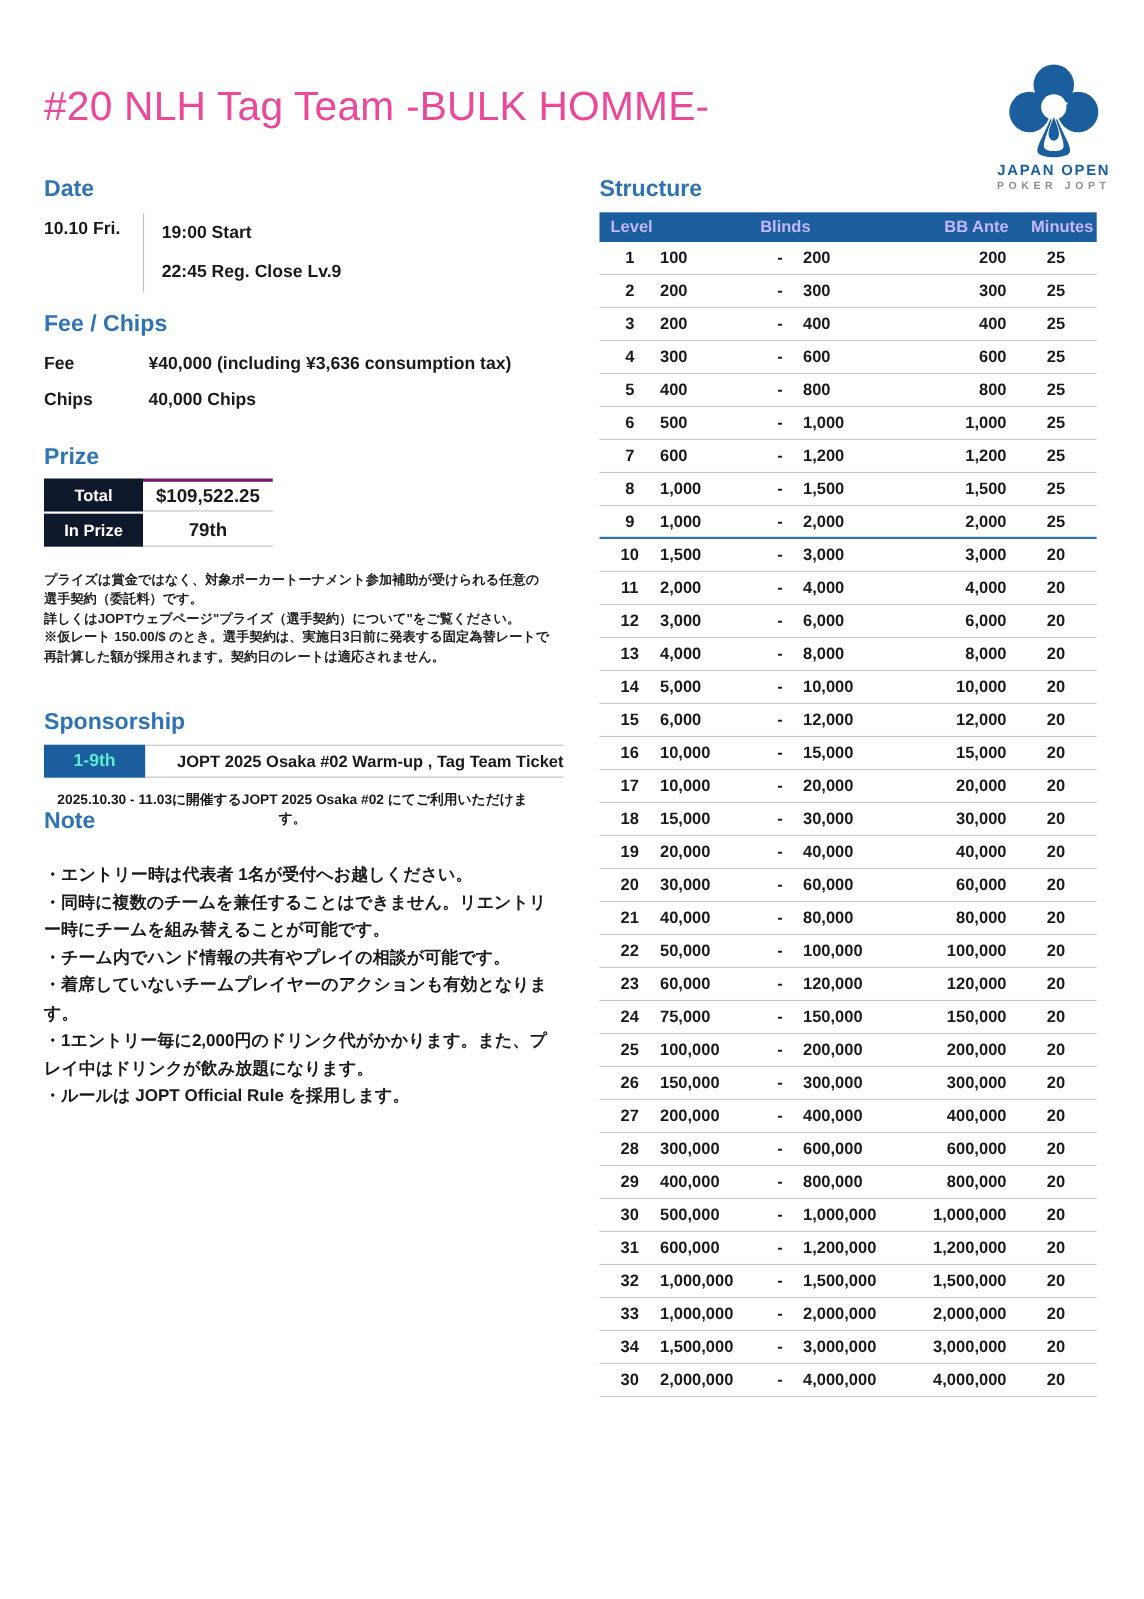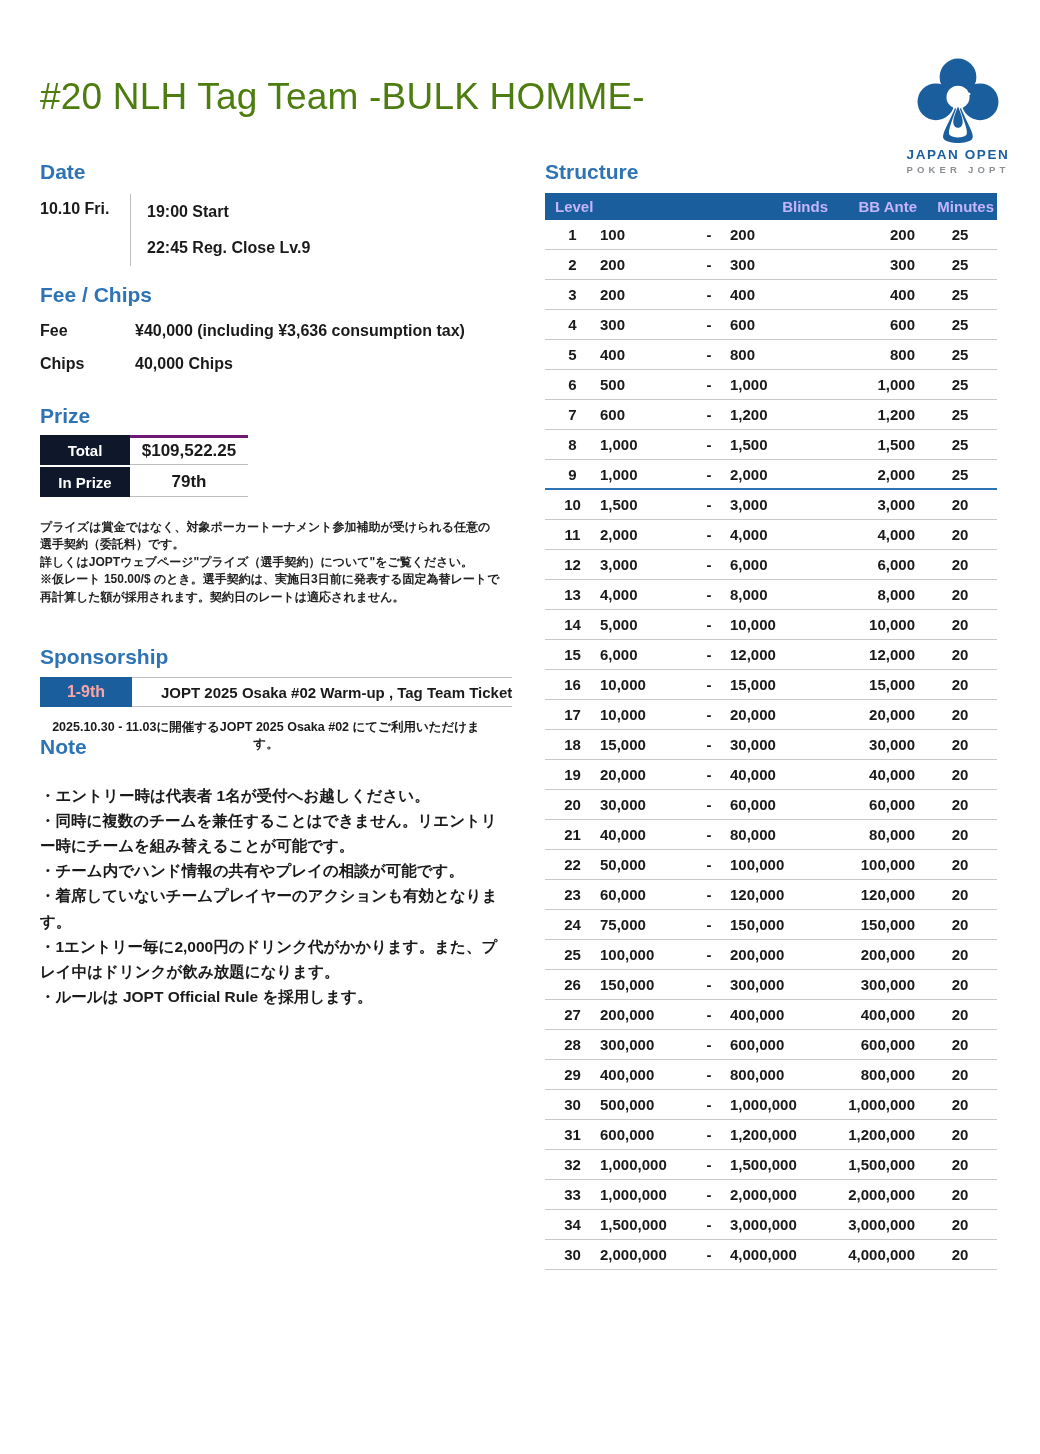--- a/index.html
+++ b/index.html
@@ -1,20 +1,20 @@
 <!DOCTYPE html>
 <html><head>
 <meta charset="utf-8">
 <style>
   * { box-sizing: border-box; }
   html,body { margin:0; padding:0; background:#fff; }
   body { font-family:"Liberation Sans", sans-serif; color:#1a1a1a; }
   .page { position:relative; width:1040px; height:1454px; background:#ffffff; overflow:hidden; }
 
-  .doc-title { position:absolute; left:40px; top:76px; font-size:37px; font-weight:400; color:#4d7c0f; letter-spacing:0.2px; white-space:nowrap; }
+  .doc-title { position:absolute; left:40px; top:76px; font-size:37px; font-weight:400; color:#ec4899; letter-spacing:0.2px; white-space:nowrap; }
 
   
   .logo { position:absolute; left:893px; top:54px; width:130px; text-align:center; }
   .logo svg { display:block; margin:0 auto; }
   .logo-name { color:#1b5e9e; font-weight:700; font-size:13.5px; letter-spacing:1.6px; margin-top:1px; white-space:nowrap; }
   .logo-sub  { color:#8a8f94; font-weight:700; font-size:9.5px; letter-spacing:4.2px; margin-top:2px; white-space:nowrap; }
 
   .section-h { font-size:21px; font-weight:700; color:#2e74b5; }
 
   
@@ -35,33 +35,33 @@
   .prize-row { display:flex; height:30px; margin-bottom:2px; }
   .prize-label { width:90px; background:#0f172a; color:#fff; display:flex; align-items:center; justify-content:center; font-size:15px; font-weight:700; }
   .prize-value { width:118px; display:flex; align-items:center; justify-content:center; font-size:17px; font-weight:700; border-bottom:1px solid #bfbfbf; }
   .prize-row:first-child .prize-value { border-top:3px solid #701a75; }
 
   .disclaimer { position:absolute; left:40px; top:519px; width:462px; font-size:12px; font-weight:700; line-height:1.45; color:#222; }
 
   
   .sponsor-sec { position:absolute; left:40px; top:645px; width:452px; }
   .sponsor-row { display:flex; margin-top:8px; height:30px; }
-  .sponsor-rank { width:92px; flex:0 0 92px; background:#1b5e9e; color:#fca5a5; display:flex; align-items:center; justify-content:center; font-size:16px; font-weight:700; }
+  .sponsor-rank { width:92px; flex:0 0 92px; background:#1b5e9e; color:#5eead4; display:flex; align-items:center; justify-content:center; font-size:16px; font-weight:700; }
   .sponsor-reward { flex:1; border-top:1px solid #bfbfbf; border-bottom:1px solid #bfbfbf; display:flex; align-items:center; padding-left:29px; font-size:15px; font-weight:700; white-space:nowrap; }
   .sponsor-note { margin-top:12px; text-align:center; font-size:12.5px; font-weight:700; }
 
   
   .note-sec { position:absolute; left:40px; top:735px; width:465px; }
   .note-body { margin-top:24px; font-size:15.5px; font-weight:600; line-height:1.62; }
 
   
   .structure-sec { position:absolute; left:545px; top:160px; width:452px; }
   .tbl-header { margin-top:9px; display:grid; grid-template-columns:55px 100px 18px 110px 95px 74px; background:#1b5e9e; color:#c4b5fd; height:27px; align-items:center; font-size:15px; font-weight:700; }
   .h-level { grid-column:1; padding-left:10px; }
-  .h-blinds { grid-column:2 / 5; text-align:right; }
+  .h-blinds { grid-column:2 / 5; text-align:center; }
   .h-ante { grid-column:5; text-align:right; padding-right:6px; }
   .h-min { grid-column:6; text-align:right; padding-right:3px; }
   .srow { display:grid; grid-template-columns:55px 100px 18px 110px 95px 74px; height:30px; align-items:center; border-bottom:1px solid #c9c9c9; font-size:15px; font-weight:600; }
   .c-level { text-align:center; }
   .c-sb { text-align:left; padding-right:2px; }
   .c-dash { text-align:center; }
   .c-bb { text-align:left; padding-left:12px; }
   .c-ante { text-align:right; padding-right:8px; }
   .c-min { text-align:center; }
   .srow.reg-close { border-bottom:2px solid #2e74b5; }

